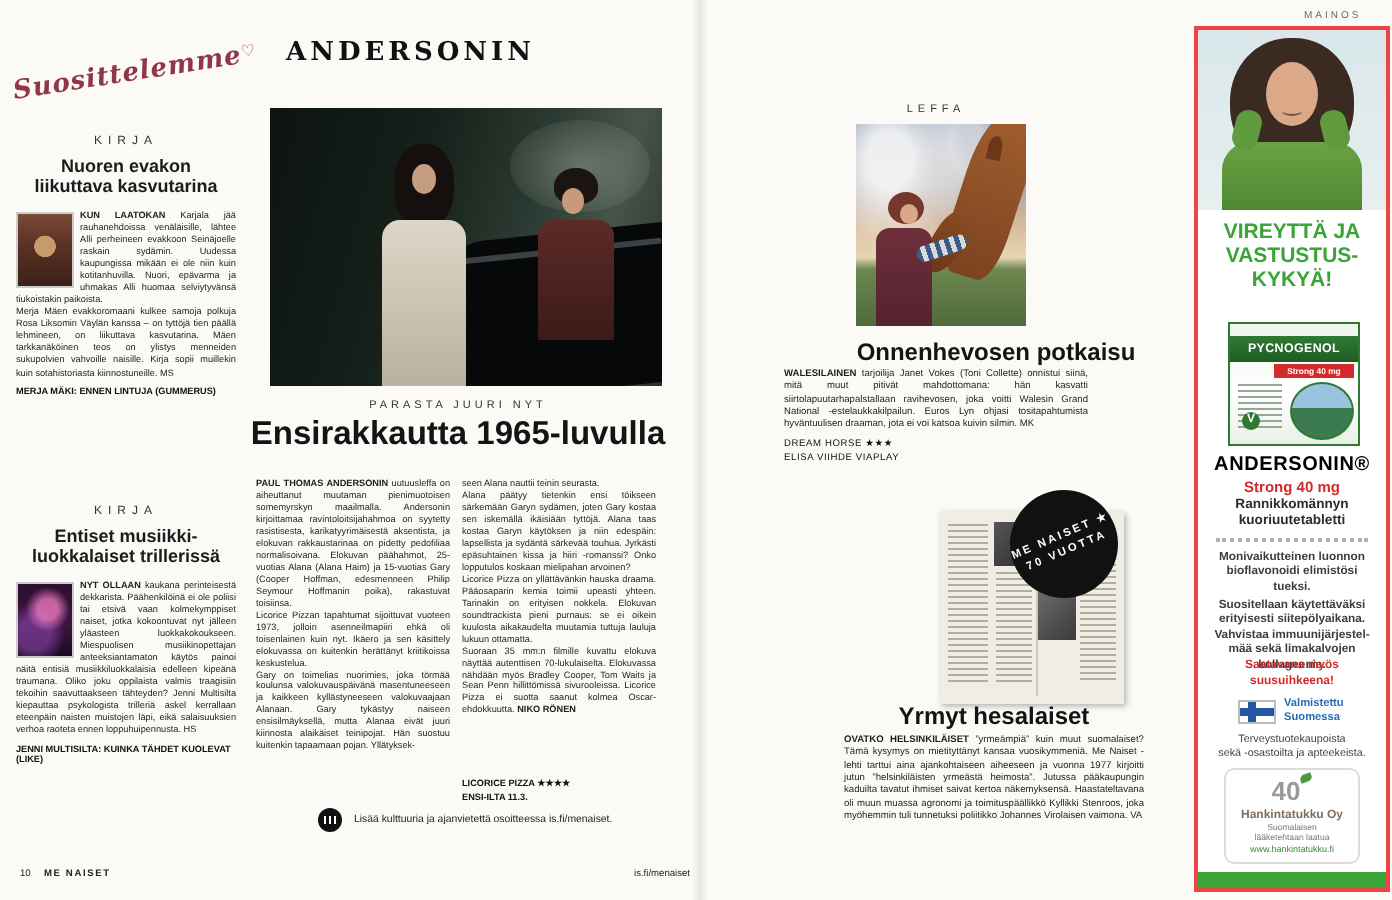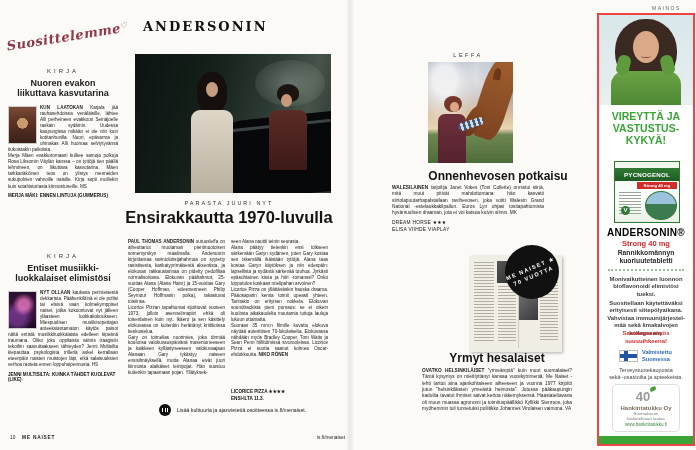--- a/index.html
+++ b/index.html
@@ -169,21 +169,21 @@
     <b>KUN LAATOKAN</b>
     <span class="preline">Karjala jää rauhanehdoissa venäläisille, lähtee Alli perheineen evakkoon Seinäjoelle raskain sydämin. Uudessa kaupungissa mikään ei ole niin kuin kotitanhuvilla. Nuori, epävarma ja uhmakas Alli huomaa selviytyvänsä tiukoistakin paikoista.
 Merja Mäen evakkoromaani kulkee samoja polkuja Rosa Liksomin Väylän kanssa – on tyttöjä tien päällä lehmineen, on liikuttava kasvutarina. Mäen tarkkanäköinen teos on ylistys menneiden sukupolvien vahvoille naisille. Kirja sopii muillekin kuin sotahistoriasta kiinnostuneille. MS</span>
   </div>
   <div class="sb-credit">MERJA MÄKI: ENNEN LINTUJA (GUMMERUS)</div>
 </div>
 
 <div class="abs sb" style="top:253px;">
   <div class="kirja">KIRJA</div>
   <h3 class="sb-title preline">Entiset musiikki-
-luokkalaiset elimistösi</h3>
+luokkalaiset trillerissä</h3>
   <div class="sb-body">
     <span class="cover cover2" style="display:block;"></span>
     <b>NYT OLLAAN</b>
     <span class="preline">kaukana perinteisestä dekkarista. Päähenkilöinä ei ole poliisi tai etsivä vaan kolmekymppiset naiset, jotka kokoontuvat nyt jälleen yläasteen luokkakokoukseen. Miespuolisen musiikinopettajan anteeksiantamaton käytös painoi näitä entisiä musiikkiluokkalaisia edelleen kipeänä traumana. Oliko joku oppilaista valmis traagisiin tekoihin saavuttaakseen tähteyden? Jenni Multisilta kiepauttaa psykologista trilleriä askel kerrallaan eteenpäin naisten muistojen läpi, eikä salaisuuksien verhoa raoteta ennen loppuhuipennusta. HS</span>
   </div>
   <div class="sb-credit">JENNI MULTISILTA: KUINKA TÄHDET KUOLEVAT (LIKE)</div>
 </div>
 
 <div class="abs section-header">ANDERSONIN</div>
 
@@ -193,21 +193,21 @@
   <div class="abs pm-carline"></div>
   <div class="abs pm-girl-hair"></div>
   <div class="abs pm-girl-face"></div>
   <div class="abs pm-girl-top"></div>
   <div class="abs pm-boy-hair"></div>
   <div class="abs pm-boy-face"></div>
   <div class="abs pm-boy-shirt"></div>
 </div>
 
 <div class="abs kicker">PARASTA JUURI NYT</div>
-<div class="abs headline">Ensirakkautta 1970-luvulla</div>
+<div class="abs headline">Ensirakkautta 1965-luvulla</div>
 
 <div class="abs mcol mcol1">
   <b class="m-lead">PAUL THOMAS ANDERSONIN</b>
   <span class="preline">uutuusleffa on aiheuttanut muutaman pienimuotoisen somemyrskyn maailmalla. Andersonin kirjoittamaa ravintoloitsijahahmoa on syytetty rasistisesta, karikatyyrimäisestä aksentista, ja elokuvan rakkaustarinaa on pidetty pedofiliaa normalisoivana. Elokuvan päähahmot, 25-vuotias Alana (Alana Haim) ja 15-vuotias Gary (Cooper Hoffman, edesmenneen Philip Seymour Hoffmanin poika), rakastuvat toisiinsa.
 Licorice Pizzan tapahtumat sijoittuvat vuoteen 1973, jolloin asenneilmapiiri ehkä oli toisenlainen kuin nyt. Ikäero ja sen käsittely elokuvassa on kuitenkin herättänyt kriitikoissa keskustelua.
 Gary on toimelias nuorimies, joka törmää koulunsa valokuvauspäivänä masentuneeseen ja kaikkeen kyllästyneeseen valokuvaajaan Alanaan. Gary tykästyy naiseen ensisilmäyksellä, mutta Alanaa eivät juuri kiinnosta alaikäiset teinipojat. Hän suostuu kuitenkin tapaamaan pojan. Yllätyksek-</span>
 </div>
 <div class="abs mcol mcol2">
   <span class="preline">seen Alana nauttii teinin seurasta.
 Alana päätyy tietenkin ensi töikseen särkemään Garyn sydämen, joten Gary kostaa sen iskemällä ikäisiään tyttöjä. Alana taas kostaa Garyn käytöksen ja niin edespäin: lapsellista ja sydäntä särkevää touhua. Jyrkästi epäsuhtainen kissa ja hiiri -romanssi? Onko lopputulos koskaan mielipahan arvoinen?

